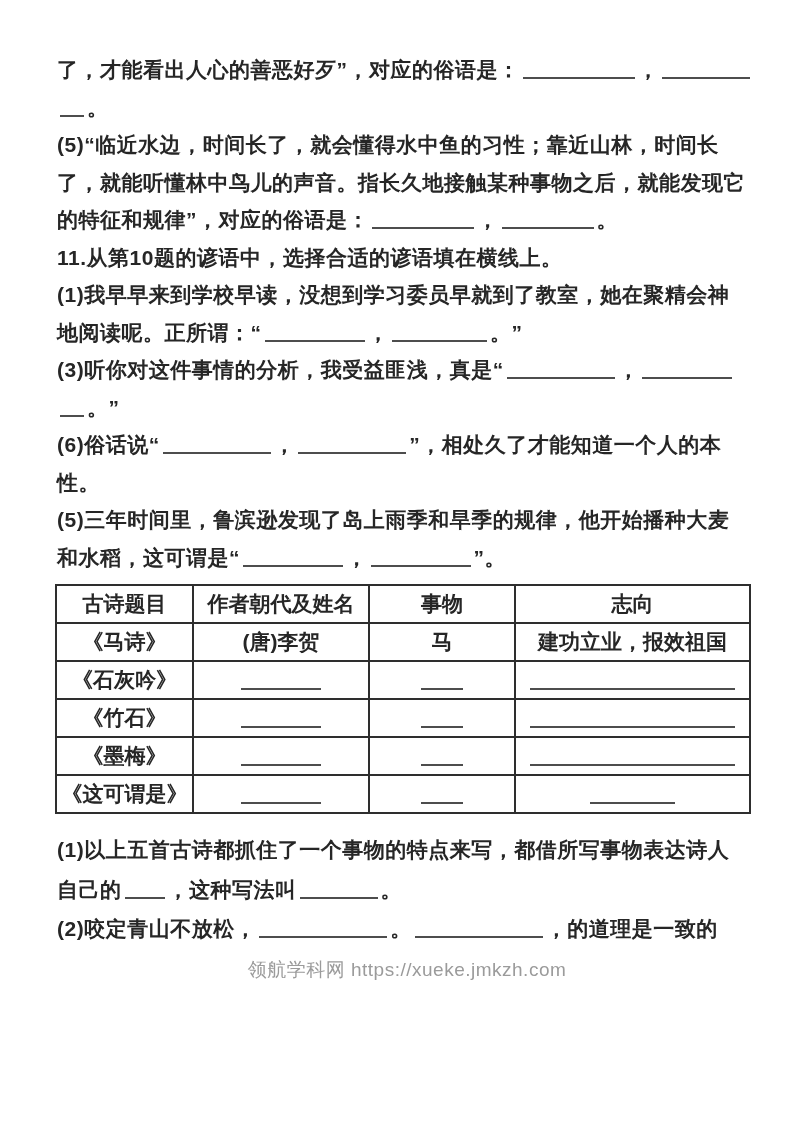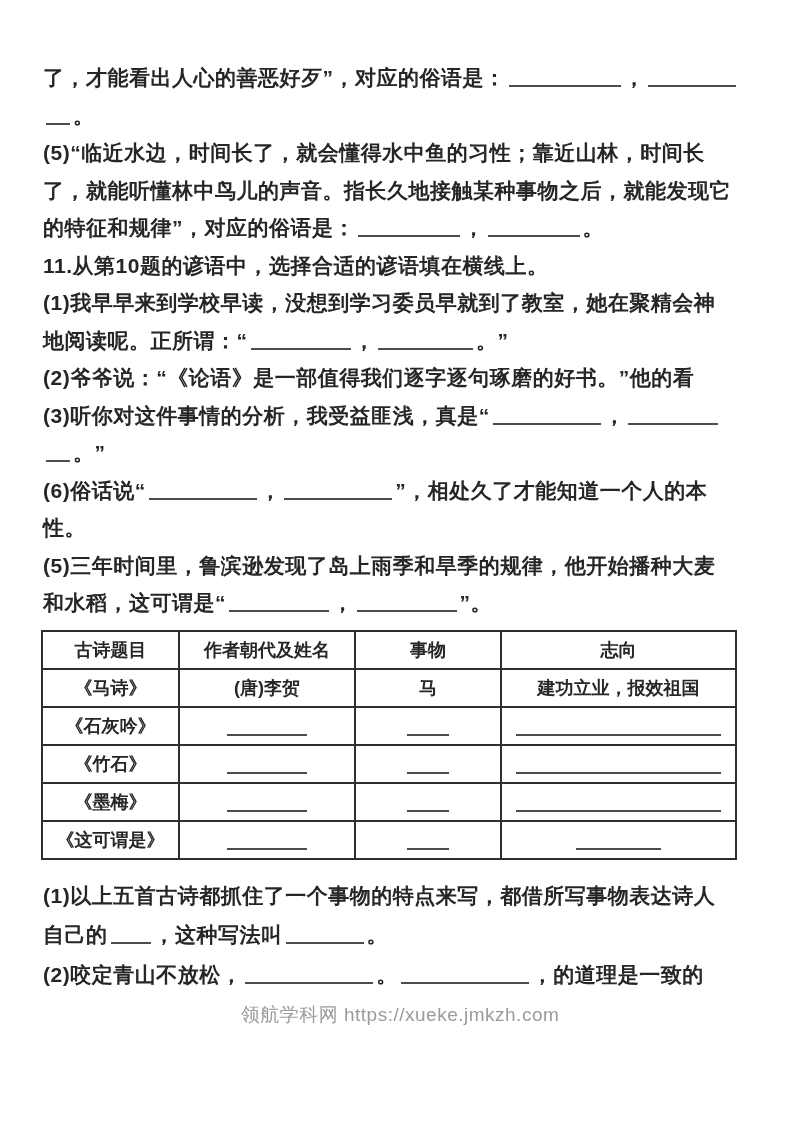--- a/index.html
+++ b/index.html
@@ -9,22 +9,21 @@
     height: 1122px;
     background: var(--bg, #ffffff);
     font-family: "Liberation Sans", sans-serif;
     font-weight: 600;
     color: var(--text, #262626);
     font-size: 21px;
     overflow: hidden;
     box-sizing: border-box;
   }
   .content {
-    padding: 51px 36px 0 43px;
-    margin-top: 8px;
+    padding: 51px 36px 0 57px;
   }
   .line {
     height: 37.5px;
     line-height: 37.5px;
     white-space: nowrap;
     letter-spacing: 0.5px;
   }
   .seg { display: inline; }
   .blank {
     display: inline-block;
@@ -39,21 +38,21 @@
     width: 694px;
     margin-top: 8px;
     margin-left: -2px;
   }
   table.poem-table th, table.poem-table td {
     border: 2px solid var(--table-border, #2e2e2e);
     height: 36px;
     padding: 0;
     text-align: center;
     vertical-align: middle;
-    font-size: 18px;
+    font-size: 21px;
     font-weight: 600;
     overflow: hidden;
   }
   table.poem-table td.blank-cell {
     vertical-align: bottom;
   }
   table.poem-table td.blank-cell .blank {
     margin-bottom: 5px;
   }
   .after-block { margin-top: 16px; }
@@ -75,21 +74,20 @@
 
     <div id="before-table">
         <div class="line"><span class="seg">了，才能看出人心的善恶好歹”，对应的俗语是：</span><span class="blank" style="width: 112px;"></span><span class="seg">，</span><span class="blank" style="width: 88px;"></span></div>
         <div class="line"><span class="blank" style="width: 24px;"></span><span class="seg">。</span></div>
         <div class="line"><span class="seg">(5)“临近水边，时间长了，就会懂得水中鱼的习性；靠近山林，时间长</span></div>
         <div class="line"><span class="seg">了，就能听懂林中鸟儿的声音。指长久地接触某种事物之后，就能发现它</span></div>
         <div class="line"><span class="seg">的特征和规律”，对应的俗语是：</span><span class="blank" style="width: 102px;"></span><span class="seg">，</span><span class="blank" style="width: 92px;"></span><span class="seg">。</span></div>
         <div class="line"><span class="seg">11.从第10题的谚语中，选择合适的谚语填在横线上。</span></div>
         <div class="line"><span class="seg">(1)我早早来到学校早读，没想到学习委员早就到了教室，她在聚精会神</span></div>
         <div class="line"><span class="seg">地阅读呢。正所谓：“</span><span class="blank" style="width: 100px;"></span><span class="seg">，</span><span class="blank" style="width: 95px;"></span><span class="seg">。”</span></div>
-        <div class="line"><span class="seg">(2)爷爷说：“《论语》是一部值得我们逐字逐句琢磨的好书。”他的看</span></div>
         <div class="line"><span class="seg">(3)听你对这件事情的分析，我受益匪浅，真是“</span><span class="blank" style="width: 108px;"></span><span class="seg">，</span><span class="blank" style="width: 90px;"></span></div>
         <div class="line"><span class="blank" style="width: 24px;"></span><span class="seg">。”</span></div>
         <div class="line"><span class="seg">(6)俗话说“</span><span class="blank" style="width: 108px;"></span><span class="seg">，</span><span class="blank" style="width: 108px;"></span><span class="seg">”，相处久了才能知道一个人的本</span></div>
         <div class="line"><span class="seg">性。</span></div>
         <div class="line"><span class="seg">(5)三年时间里，鲁滨逊发现了岛上雨季和旱季的规律，他开始播种大麦</span></div>
         <div class="line"><span class="seg">和水稻，这可谓是“</span><span class="blank" style="width: 100px;"></span><span class="seg">，</span><span class="blank" style="width: 100px;"></span><span class="seg">”。</span></div>
       </div>
 
     <table class="poem-table" id="poem-table">
         <colgroup>

